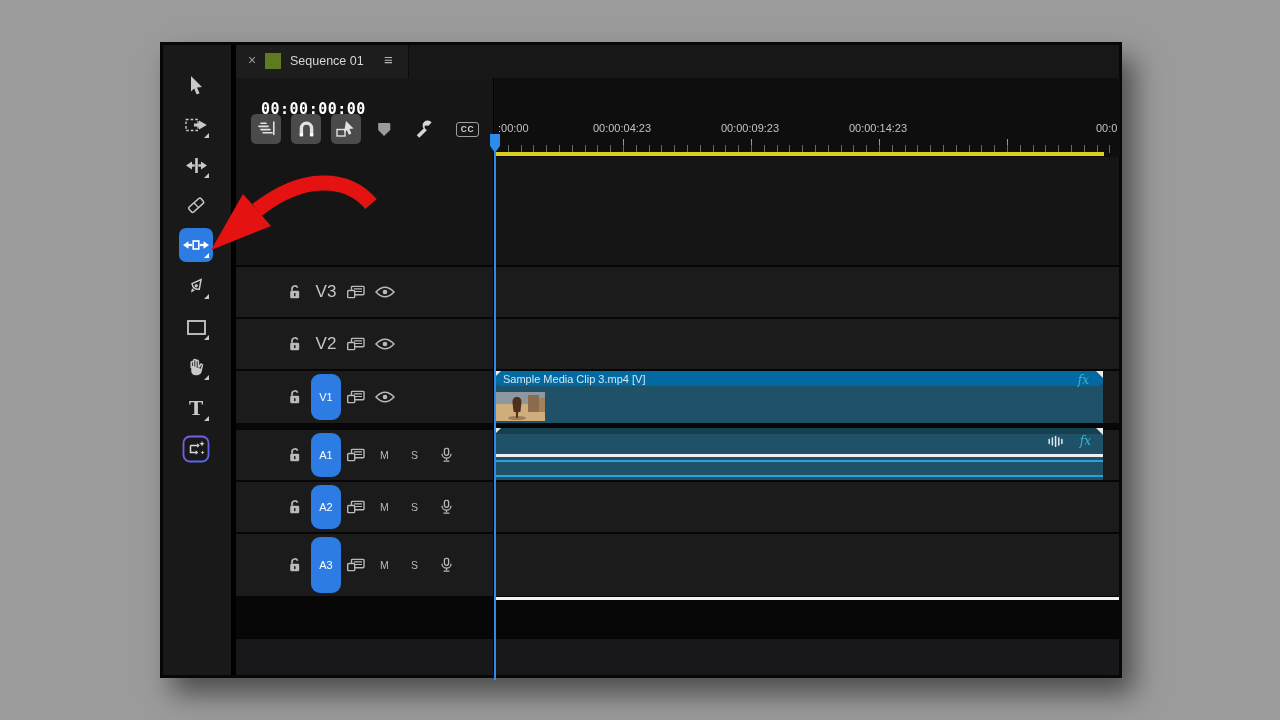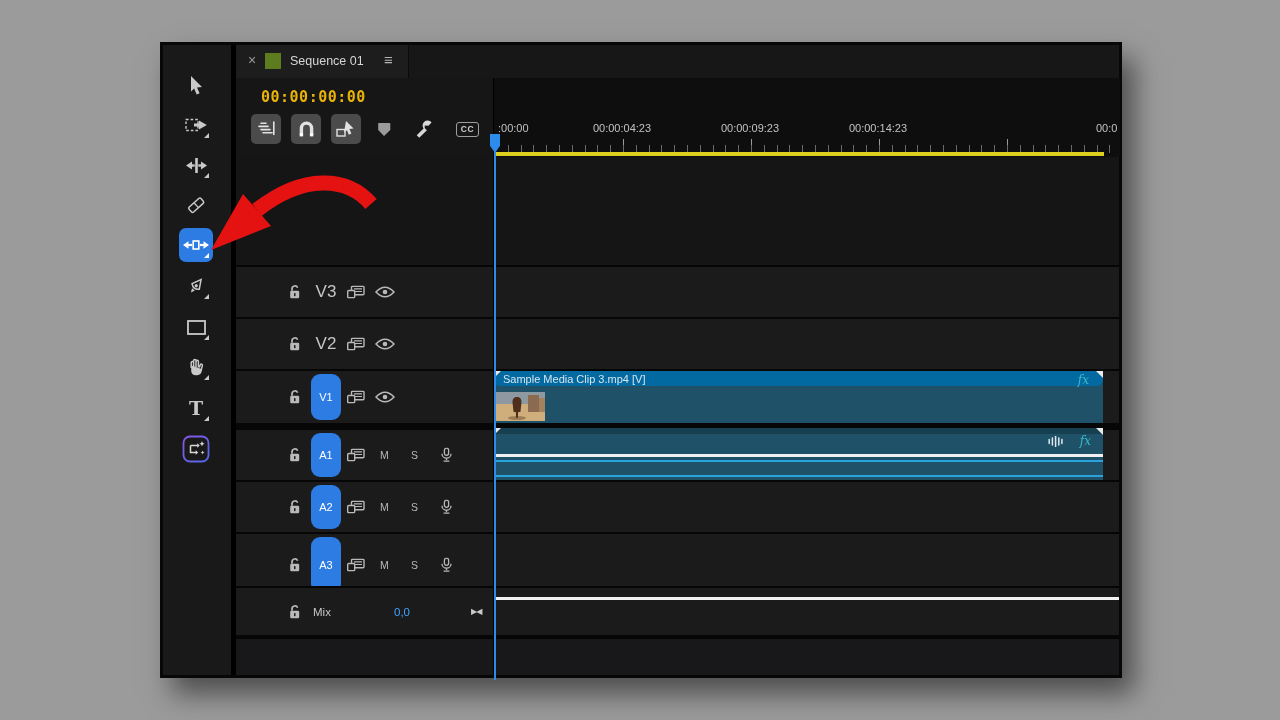--- a/index.html
+++ b/index.html
@@ -18,22 +18,22 @@
   .type-glyph{font-family:"DejaVu Serif",serif;font-size:19px;font-weight:bold;line-height:1;}
   
   .main{position:absolute;left:73px;top:0;width:883px;height:630px;background:#151515;}
   .tab-bar{position:absolute;left:0;top:0;width:100%;height:33px;background:#171717;border-bottom:1px solid #060606;}
   .tab{position:absolute;left:0;top:0;width:172px;height:33px;background:#1d1d1d;border-right:1px solid #0b0b0b;}
   .tab-close{position:absolute;left:12px;top:8px;font-size:14px;color:#9a9a9a;line-height:1;}
   .tab-chip{position:absolute;left:29px;top:8px;width:16px;height:16px;background:#5d7c1f;}
   .tab-title{position:absolute;left:54px;top:9px;font-size:12.5px;color:#d6d6d6;}
   .tab-menu{position:absolute;left:148px;top:6px;font-size:15px;color:#b5b5b5;line-height:1.2;}
   .controls{position:absolute;left:0;top:33px;width:100%;height:79px;background:#161616;}
-  .timecode{position:absolute;left:25px;top:10px;font-family:"DejaVu Sans Mono",monospace;
-            font-size:15px;font-weight:600;color:#eab308;letter-spacing:.5px;}
+  .timecode{position:absolute;left:25px;top:22px;font-family:"DejaVu Sans Mono",monospace;
+            font-size:15px;font-weight:600;color:#ffffff;letter-spacing:.5px;}
   .tl-btn{position:absolute;top:36px;width:30px;height:30px;background:#4b4b4b;border-radius:5px;
           display:flex;align-items:center;justify-content:center;color:#e2e2e2;}
   .tl-ico{position:absolute;top:36px;height:30px;display:flex;align-items:center;justify-content:center;color:#a5a5a5;}
   .cc-box{border:1.5px solid #9e9e9e;border-radius:3px;width:21px;height:13px;display:flex;align-items:center;justify-content:center;
           font-size:8.5px;font-weight:bold;color:#cfcfcf;letter-spacing:.5px;}
   
   .ruler{position:absolute;left:257px;top:0;width:626px;height:79px;background:#0e0e0e;border-left:1px solid #000;overflow:hidden;}
   .rlabel{position:absolute;top:44px;font-size:11px;color:#c2c2c2;white-space:nowrap;}
   .rlabel.c{transform:translateX(-50%);text-align:center;}
   .ticks-minor{position:absolute;left:1px;right:0;top:67px;height:8px;
@@ -363,28 +363,20 @@
         <svg class="ic syncp" width="18" height="13">
             <use href="#i-sync"></use>
           </svg>
         <span class="ms" style="left:144px">M</span>
         <span class="ms" style="left:175px">S</span>
         <svg class="ic micp" width="11" height="15">
             <use href="#i-mic"></use>
           </svg>
       </div>
 
-      <div class="row" style="top:429px;height:49px">
-        <svg class="ic lockp" width="13" height="15">
-            <use href="#i-lock"></use>
-          </svg>
-        <span class="mix-name">Mix</span>
-        <span class="mix-val">0,0</span>
-        <span class="bowtie">▶◀</span>
-      </div>
       <div class="row" style="top:480px;height:38px;background:#18181a"></div>
 
       <div class="clip" style="top:214px;height:52px">
         <span class="corner-l"></span>
         <span class="corner-r"></span>
         <div class="clip-titlebar">
           <span class="clip-title">Sample Media Clip 3.mp4 [V]</span>
         </div>
         <span class="fx" style="position:absolute;right:14px;top:2px">fx</span>
         <svg class="thumb" viewBox="0 0 50 29" preserveAspectRatio="none">

